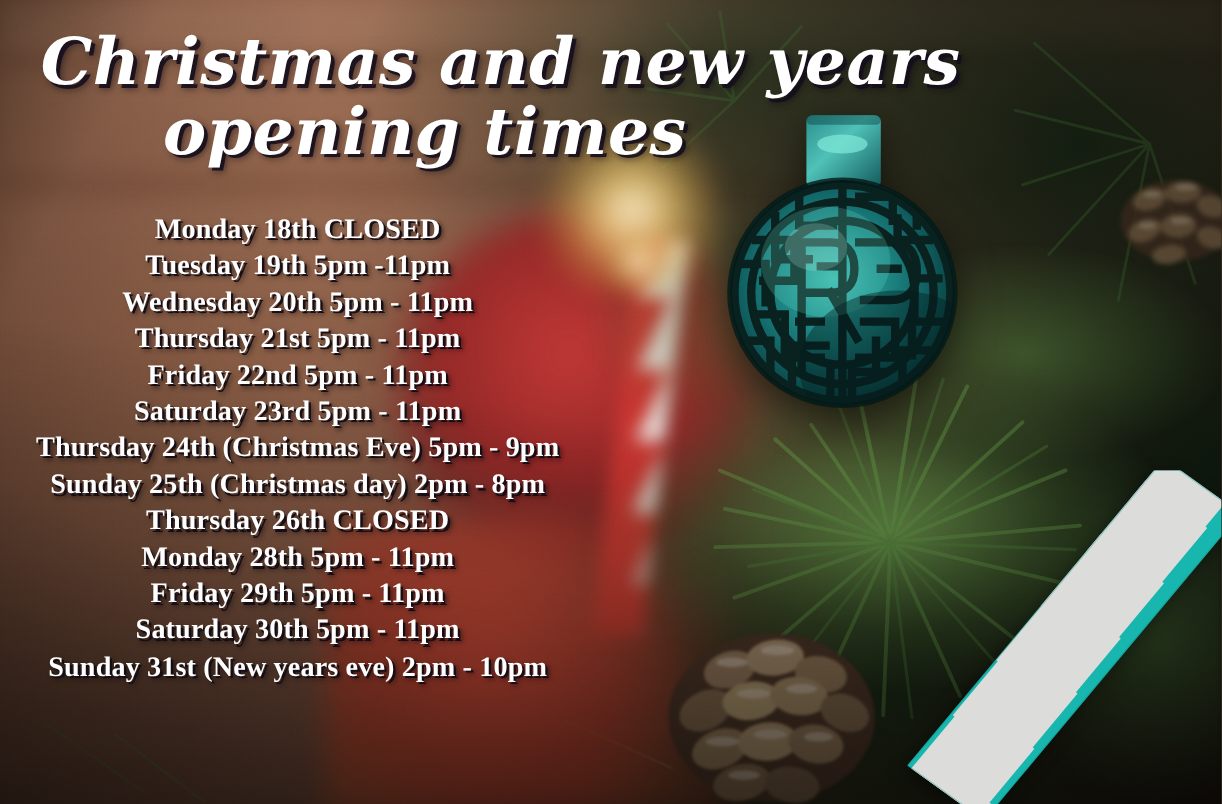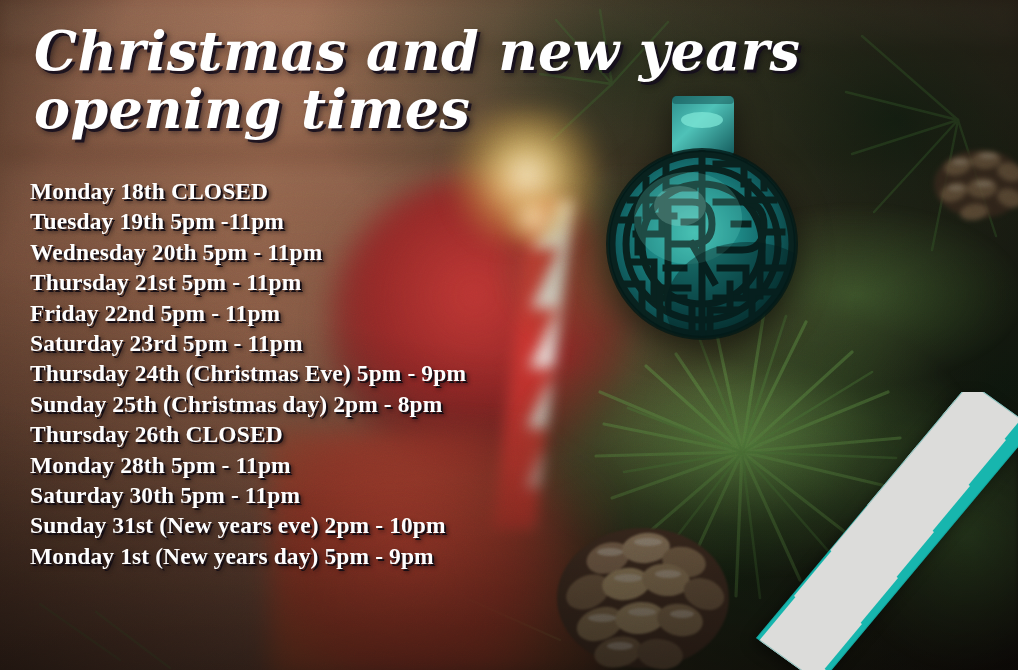--- a/index.html
+++ b/index.html
@@ -134,21 +134,21 @@
 
   
   #candy-teal{
     position:absolute;
     left:756px;top:392px;
     width:278px;height:292px;
     filter:drop-shadow(-4px 4px 7px rgba(0,0,0,.42));
   }
 
   
-  #content{position:absolute;left:0;top:0;width:100%;height:100%;}
+  #content{position:absolute;left:0;top:0;width:100%;height:100%;text-align:center;}
 
   #heading{
     position:absolute;
     left:34px;top:22px;
     width:640px;
     color:#fff;
     font-family:"DejaVu Serif",serif;
     font-style:italic;
     font-weight:700;
     font-size:54px;
@@ -450,19 +450,19 @@
       <li>Monday 18th CLOSED</li>
       <li>Tuesday 19th 5pm -11pm</li>
       <li>Wednesday 20th 5pm - 11pm</li>
       <li>Thursday 21st 5pm - 11pm</li>
       <li>Friday 22nd 5pm - 11pm</li>
       <li>Saturday 23rd 5pm - 11pm</li>
       <li>Thursday 24th (Christmas Eve) 5pm - 9pm</li>
       <li>Sunday 25th (Christmas day) 2pm - 8pm</li>
       <li>Thursday 26th CLOSED</li>
       <li>Monday 28th 5pm - 11pm</li>
+      <li>Friday 29th 5pm - 11pm</li>
       <li>Saturday 30th 5pm - 11pm</li>
       <li>Sunday 31st (New years eve) 2pm - 10pm</li>
-      <li>Monday 1st (New years day) 5pm - 9pm</li>
     </ul>
 
   </div>
 </div>
 
 </body></html>

